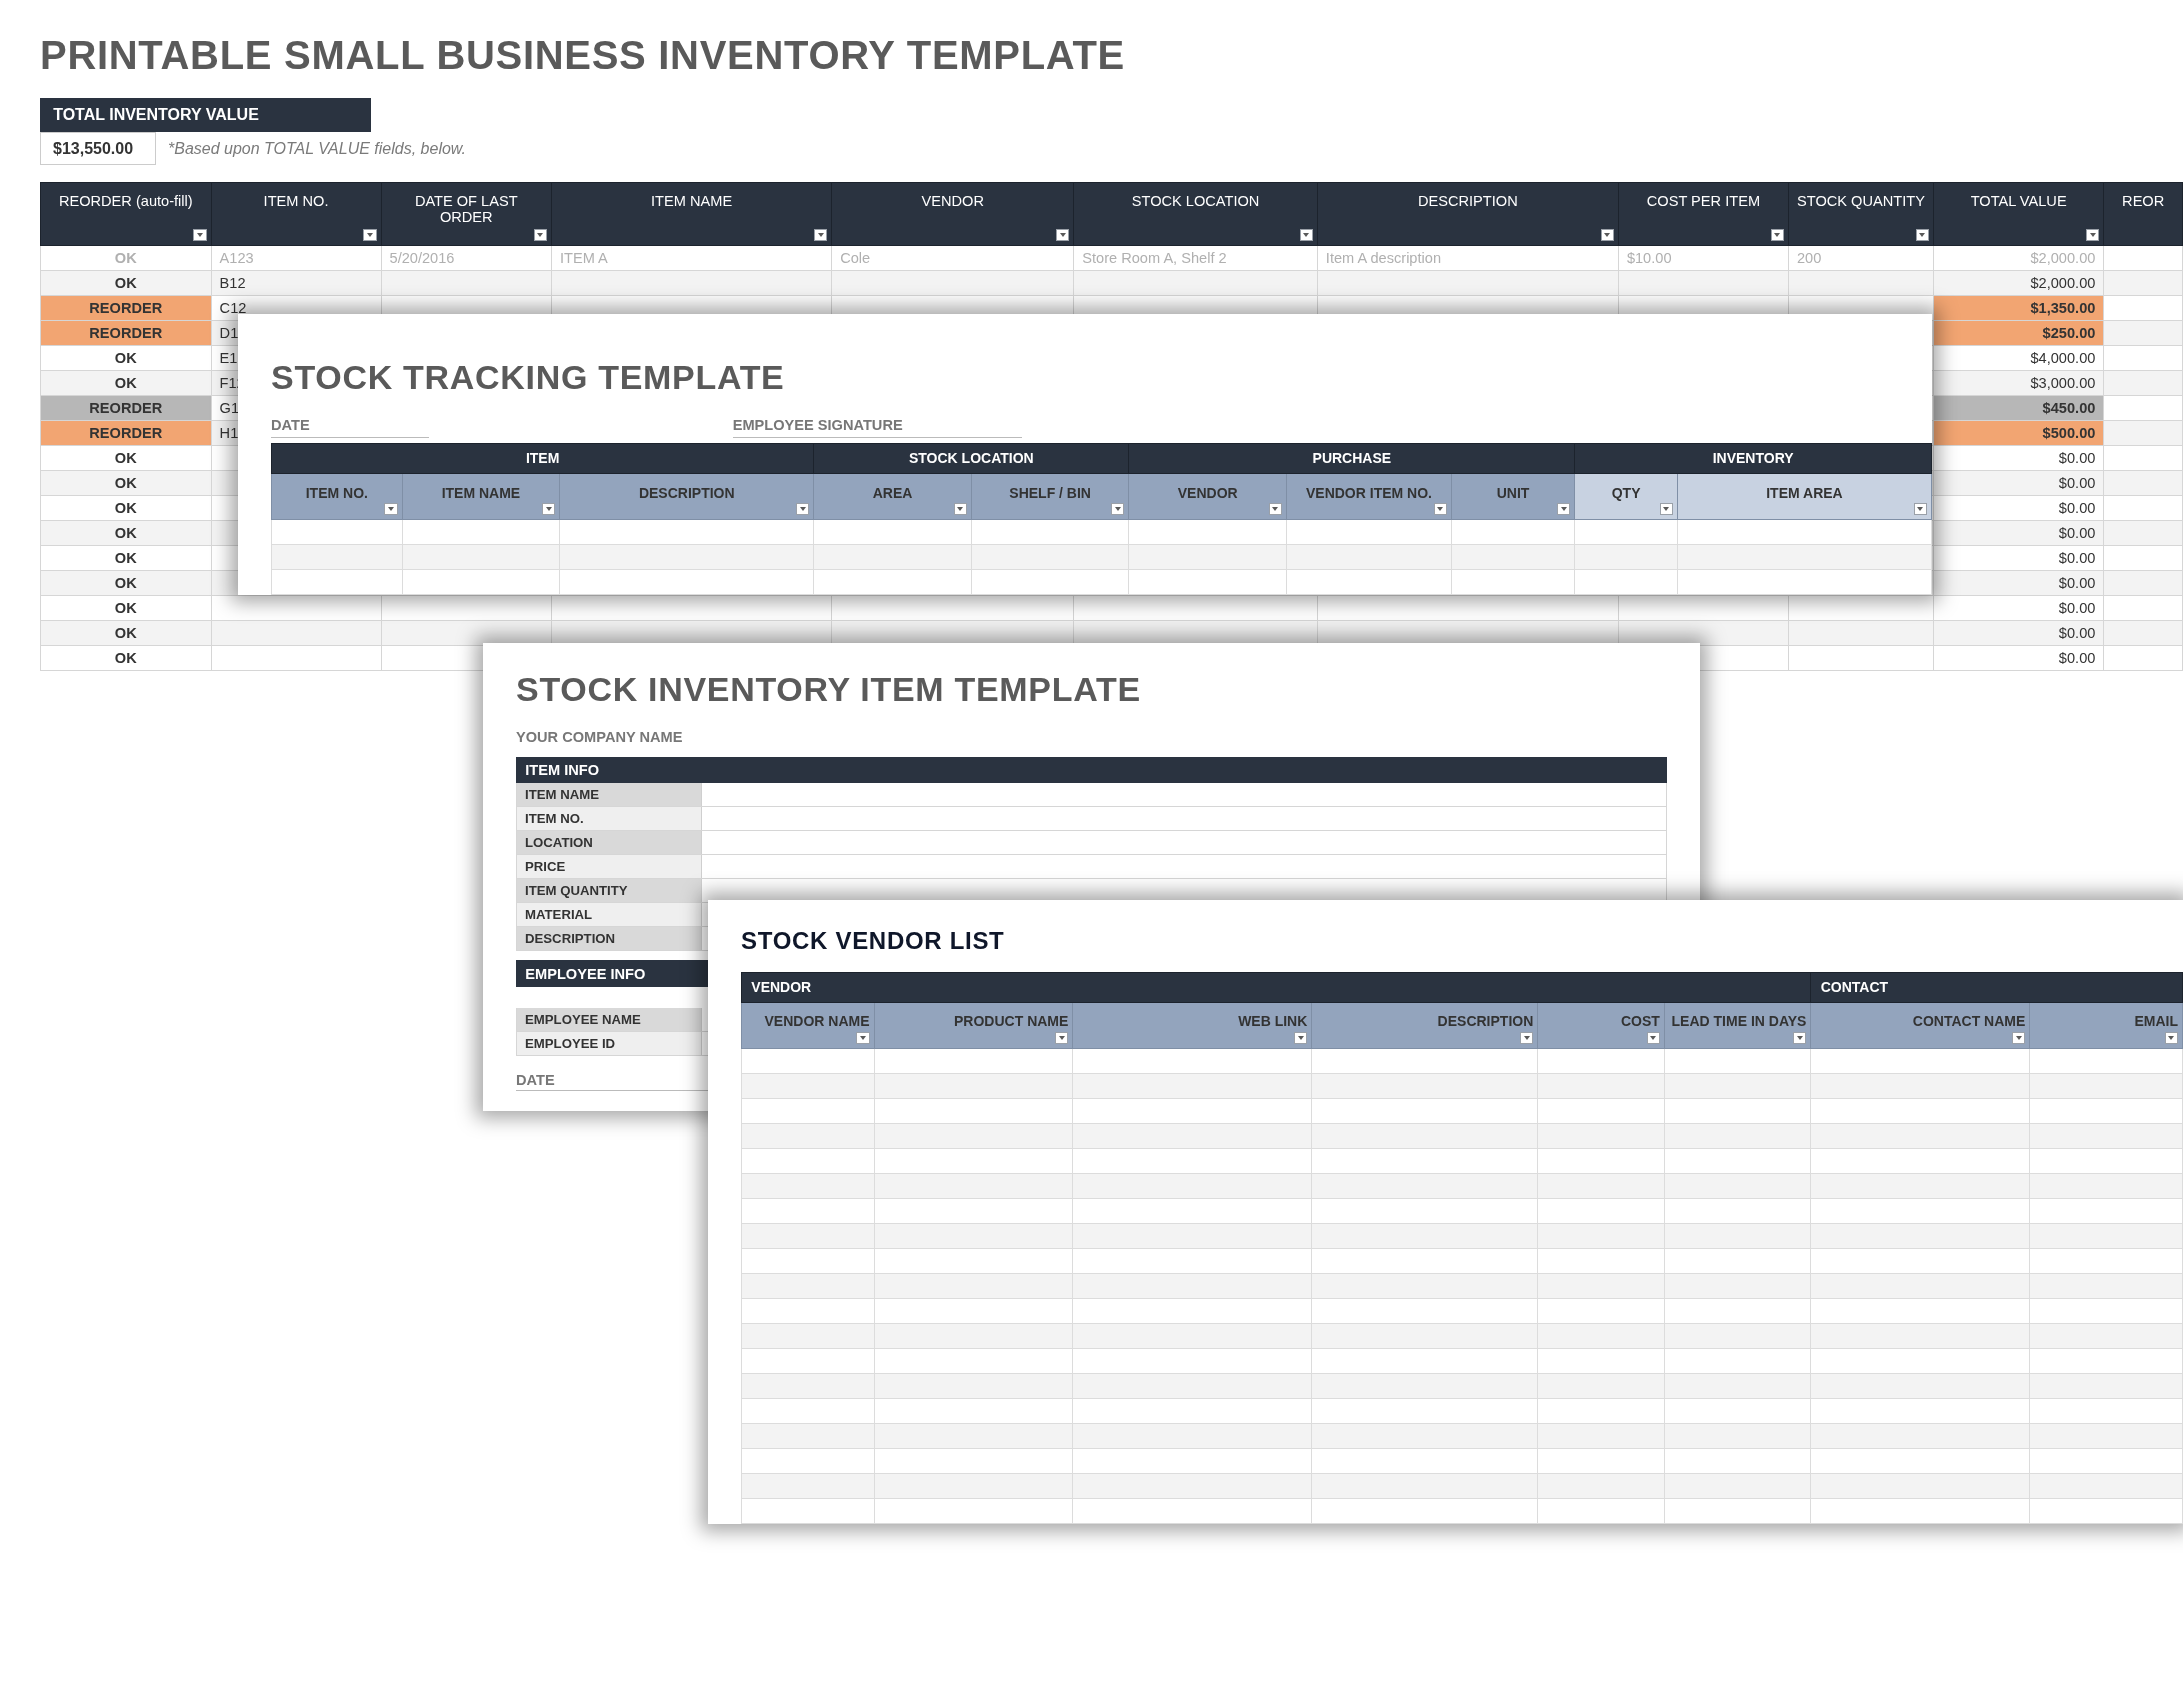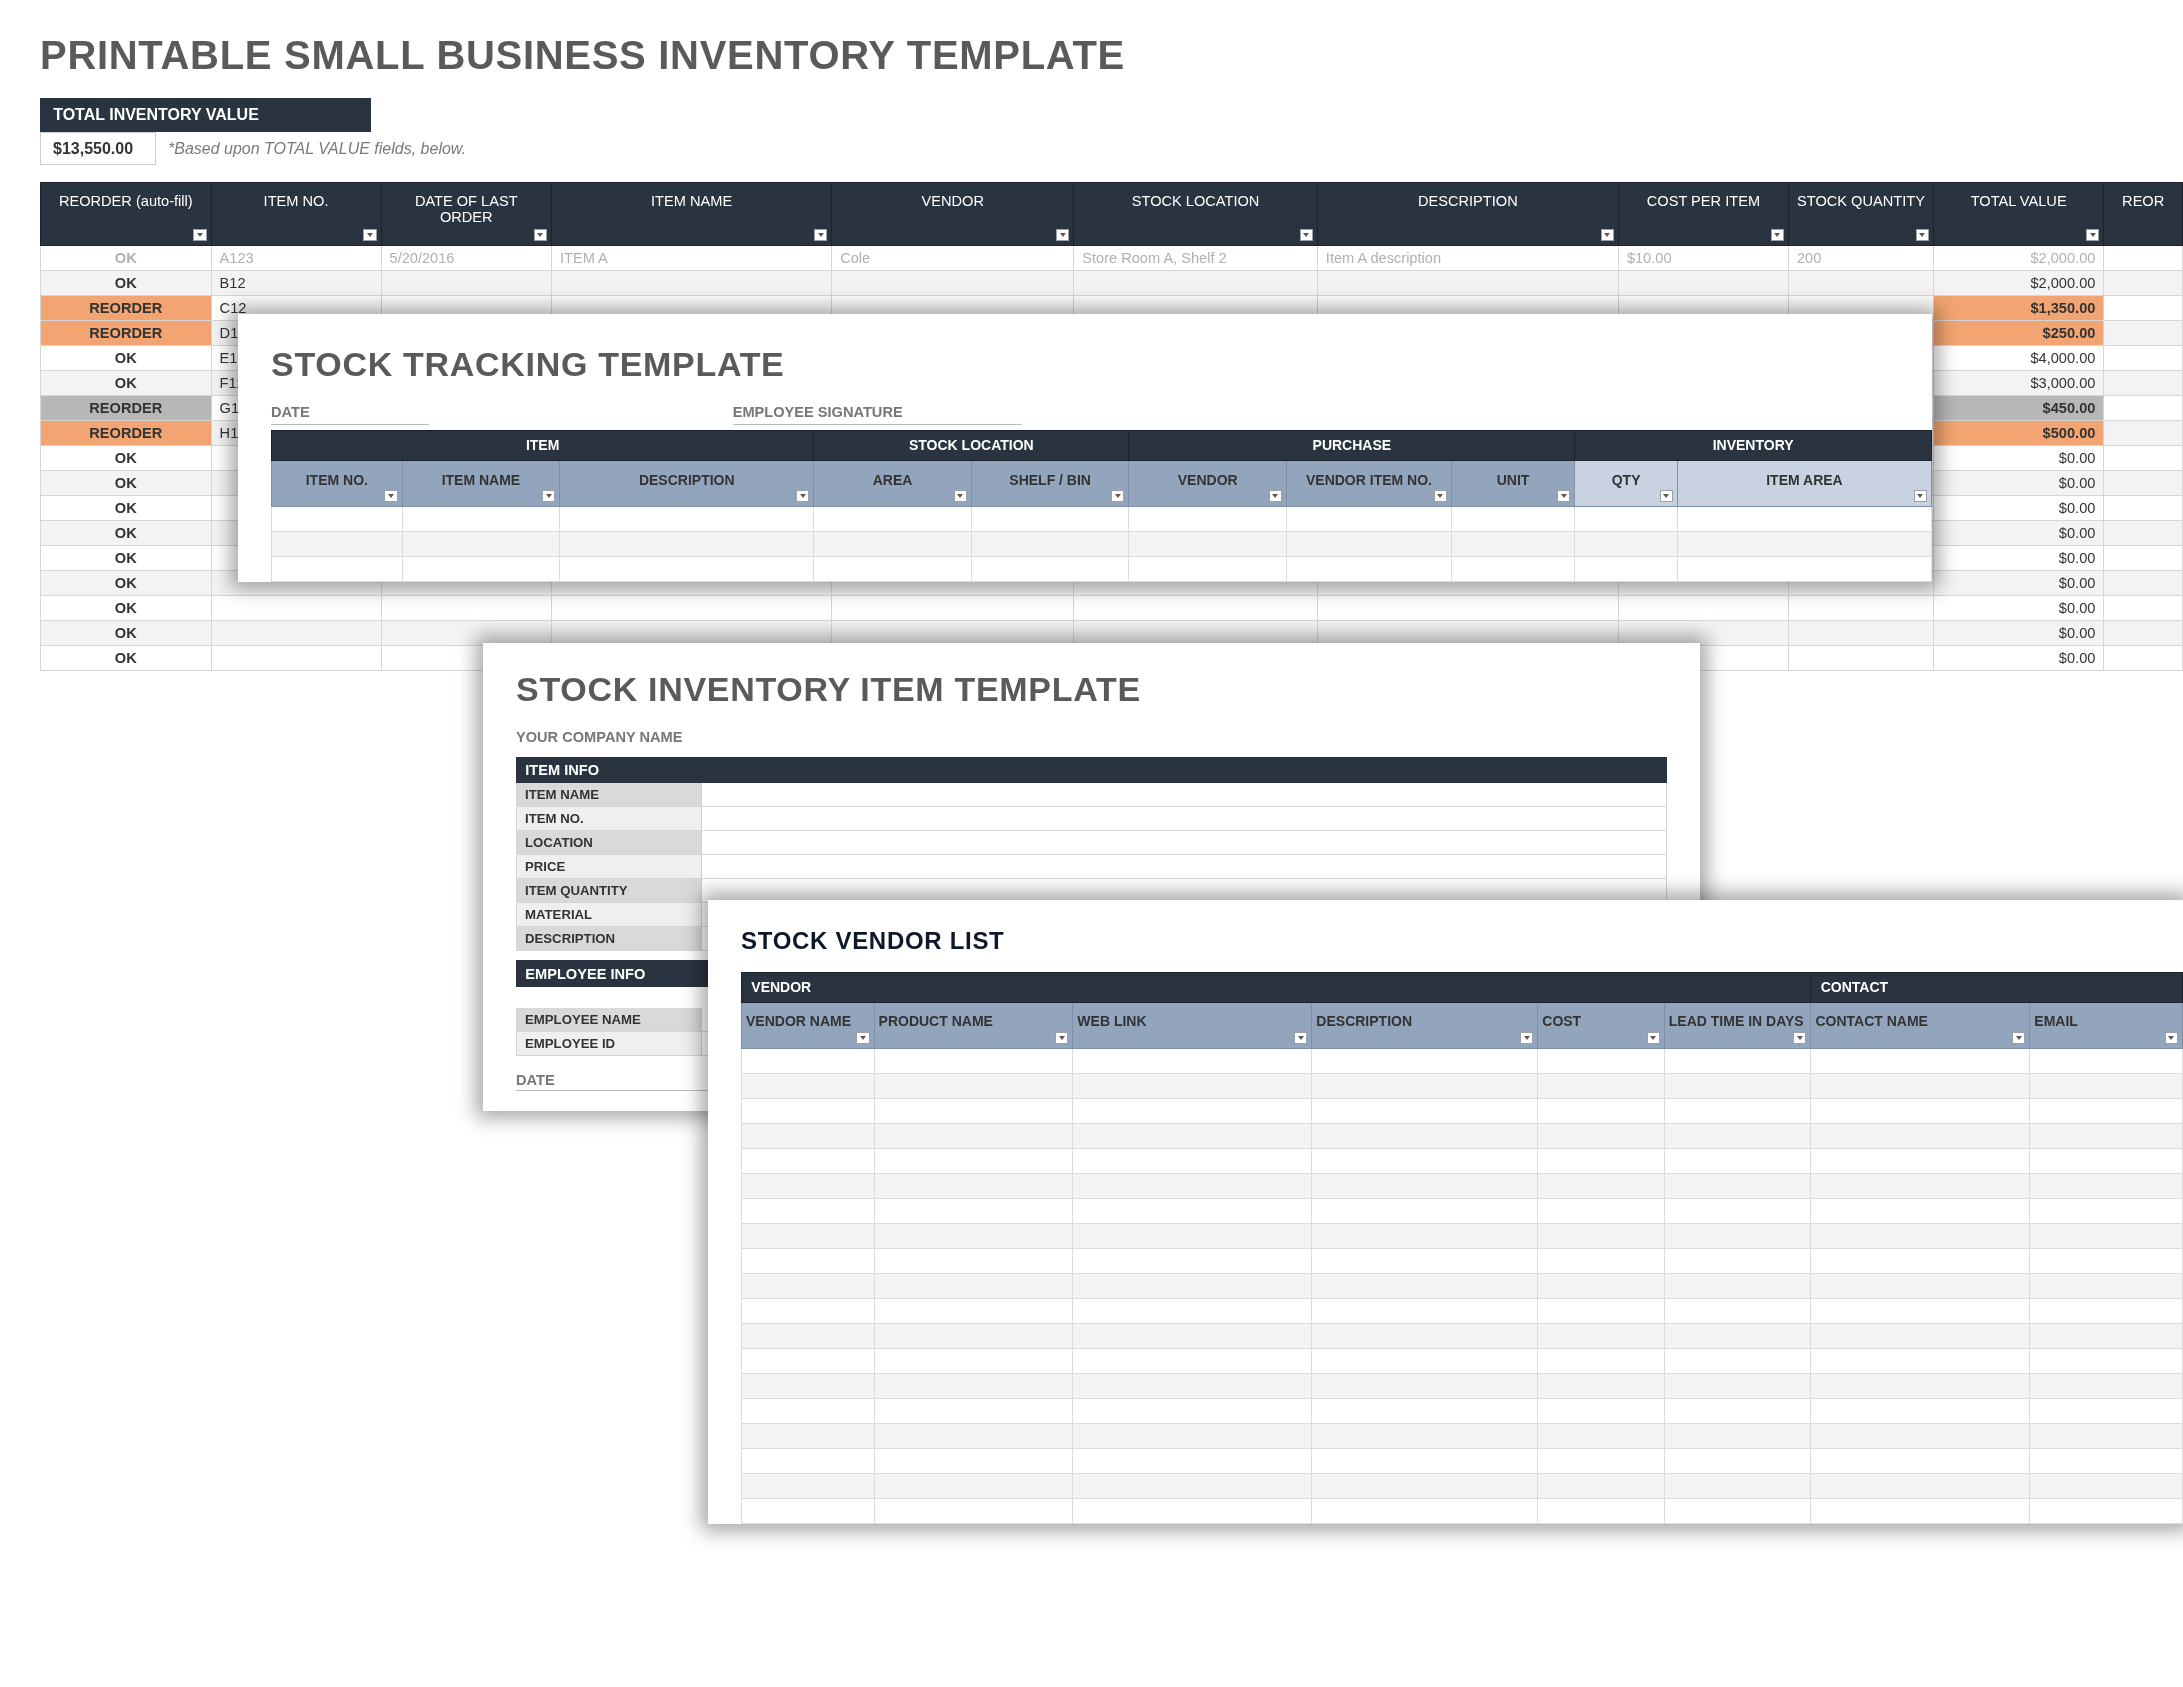--- a/index.html
+++ b/index.html
@@ -28,21 +28,21 @@
 .layer1 tbody tr.veil td{color:#b0b0b0}
 
 .filter-icon{position:absolute;right:4px;bottom:4px;width:13.2px;height:12px;background:#fff;border:0.7px solid #9aa0a8}
 .filter-icon::after{content:"";position:absolute;left:2.6px;top:3.3px;width:0;height:0;border-left:3.3px solid transparent;border-right:3.3px solid transparent;border-top:4px solid #5a5a5a}
 
 
 .l1-c0{width:172px}.l1-c1{width:172px}.l1-c2{width:172px}.l1-c3{width:284px}.l1-c4{width:245px}.l1-c5{width:245px}.l1-c6{width:304px}.l1-c7{width:172px}.l1-c8{width:146px}.l1-c9{width:172px}.l1-c10{width:79px}
 
 
 .layer2{position:absolute;left:238px;top:314px;width:1694px;background:#fff;padding:26.5px 0 0 33px;box-shadow:0 0 18.5px 6.6px rgba(0,0,0,0.35)}
-.layer2 .title{font-size:34px;font-weight:700;color:#5a5a5a;margin:4px 0 20px 0;letter-spacing:0.7px}
+.layer2 .title{font-size:34px;font-weight:700;color:#5a5a5a;margin:17px 0 20px 0;letter-spacing:0.7px}
 .layer2 .meta{display:flex;gap:304px;font-size:14.6px;font-weight:700;color:#777;margin-bottom:5.3px}
 .layer2 .meta span{border-bottom:0.7px solid #bbb;padding:0 119px 4px 0}
 .layer2 table{border-collapse:collapse;width:1661px;font-size:14px}
 .layer2 thead tr.group th{background:#2a3340;color:#fff;font-weight:700;text-align:center;padding:6.6px 2.6px;border:0.7px solid #1c232d}
 .layer2 thead tr.cols th{background:#93a4bd;color:#333;font-weight:700;text-align:center;padding:10.6px 4px 18.5px 4px;border:0.7px solid #7f8fa6;position:relative;vertical-align:middle}
 .layer2 thead tr.cols th.lite{background:#c8d2e1}
 .layer2 tbody td{border:0.7px solid #dcdcdc;height:25px}
 .layer2 tbody tr.alt td{background:#f3f3f3}
 
 
@@ -55,21 +55,21 @@
 .layer3 .kv.lite .k{background:#efefef}
 .layer3 .kv .v{flex:1;font-size:13.2px;padding:4px 8px}
 .layer3 .sig-gap{height:21px}
 .layer3 .date-label{font-weight:700;color:#777;font-size:14.6px;border-bottom:0.7px solid #bbb;width:225px;padding:2.6px 0}
 
 
 .layer4{position:absolute;left:708px;top:900px;width:1475px;background:#fff;padding:26.5px 0 0 33px;box-shadow:0 0 18.5px 6.6px rgba(0,0,0,0.35)}
 .layer4 .title{font-size:24px;font-weight:700;color:#0f172a;margin:0 0 17px 0;letter-spacing:0.7px}
 .layer4 table{border-collapse:collapse;width:1442px;font-size:14px}
 .layer4 thead tr.group th{background:#2a3340;color:#fff;font-weight:700;text-align:left;padding:6.6px 9.3px;border:0.7px solid #1c232d}
-.layer4 thead tr.cols th{background:#93a4bd;color:#333;font-weight:700;text-align:left;padding:10.6px 4px 18.5px 4px;border:0.7px solid #7f8fa6;position:relative;vertical-align:middle}
+.layer4 thead tr.cols th{background:#93a4bd;color:#333;font-weight:700;text-align:right;padding:10.6px 4px 18.5px 4px;border:0.7px solid #7f8fa6;position:relative;vertical-align:middle}
 .layer4 tbody td{border:0.7px solid #dcdcdc;height:25px}
 .layer4 tbody tr.alt td{background:#f3f3f3}
 </style>
 </head>
 <body>
 
 <div class="canvas">
 
   <div class="layer1">
     <h1 class="title">PRINTABLE SMALL BUSINESS INVENTORY TEMPLATE</h1>

